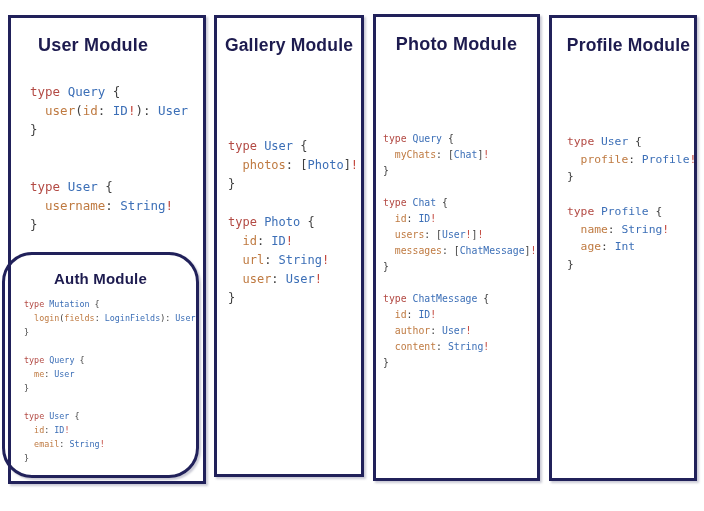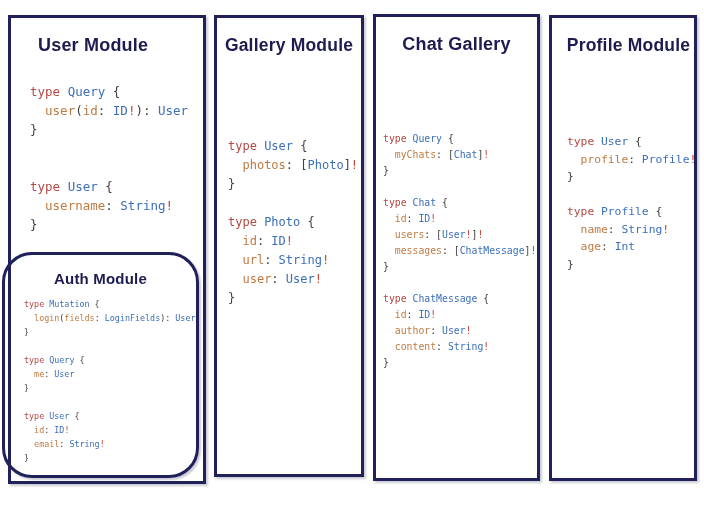--- a/index.html
+++ b/index.html
@@ -64,21 +64,21 @@
     <h2 class="title">Auth Module</h2>
     <pre class="code"><div class="ln"><span class="tok k">type </span><span class="tok t">Mutation </span><span class="tok p">{</span></div><div class="ln"><span class="tok p">  </span><span class="tok f">login</span><span class="tok p">(</span><span class="tok f">fields</span><span class="tok p">: </span><span class="tok t">LoginFields</span><span class="tok p">): </span><span class="tok t">User</span></div><div class="ln"><span class="tok p">}</span></div><div class="ln">&nbsp;</div><div class="ln"><span class="tok k">type </span><span class="tok t">Query </span><span class="tok p">{</span></div><div class="ln"><span class="tok p">  </span><span class="tok f">me</span><span class="tok p">: </span><span class="tok t">User</span></div><div class="ln"><span class="tok p">}</span></div><div class="ln">&nbsp;</div><div class="ln"><span class="tok k">type </span><span class="tok t">User </span><span class="tok p">{</span></div><div class="ln"><span class="tok p">  </span><span class="tok f">id</span><span class="tok p">: </span><span class="tok t">ID</span><span class="tok e">!</span></div><div class="ln"><span class="tok p">  </span><span class="tok f">email</span><span class="tok p">: </span><span class="tok t">String</span><span class="tok e">!</span></div><div class="ln"><span class="tok p">}</span></div></pre>
   </section>
 
   <section class="module" id="mod-gallery">
     <h2 class="title">Gallery Module</h2>
     <pre class="code"><div class="ln"><span class="tok k">type </span><span class="tok t">User </span><span class="tok p">{</span></div><div class="ln"><span class="tok p">  </span><span class="tok f">photos</span><span class="tok p">: [</span><span class="tok t">Photo</span><span class="tok p">]</span><span class="tok e">!</span></div><div class="ln"><span class="tok p">}</span></div><div class="ln">&nbsp;</div><div class="ln"><span class="tok k">type </span><span class="tok t">Photo </span><span class="tok p">{</span></div><div class="ln"><span class="tok p">  </span><span class="tok f">id</span><span class="tok p">: </span><span class="tok t">ID</span><span class="tok e">!</span></div><div class="ln"><span class="tok p">  </span><span class="tok f">url</span><span class="tok p">: </span><span class="tok t">String</span><span class="tok e">!</span></div><div class="ln"><span class="tok p">  </span><span class="tok f">user</span><span class="tok p">: </span><span class="tok t">User</span><span class="tok e">!</span></div><div class="ln"><span class="tok p">}</span></div></pre>
   </section>
 
   <section class="module" id="mod-chat">
-    <h2 class="title">Chat Gallery</h2>
+    <h2 class="title">Photo Module</h2>
     <pre class="code"><div class="ln"><span class="tok k">type </span><span class="tok t">Query </span><span class="tok p">{</span></div><div class="ln"><span class="tok p">  </span><span class="tok f">myChats</span><span class="tok p">: [</span><span class="tok t">Chat</span><span class="tok p">]</span><span class="tok e">!</span></div><div class="ln"><span class="tok p">}</span></div><div class="ln">&nbsp;</div><div class="ln"><span class="tok k">type </span><span class="tok t">Chat </span><span class="tok p">{</span></div><div class="ln"><span class="tok p">  </span><span class="tok f">id</span><span class="tok p">: </span><span class="tok t">ID</span><span class="tok e">!</span></div><div class="ln"><span class="tok p">  </span><span class="tok f">users</span><span class="tok p">: [</span><span class="tok t">User</span><span class="tok e">!</span><span class="tok p">]</span><span class="tok e">!</span></div><div class="ln"><span class="tok p">  </span><span class="tok f">messages</span><span class="tok p">: [</span><span class="tok t">ChatMessage</span><span class="tok p">]</span><span class="tok e">!</span></div><div class="ln"><span class="tok p">}</span></div><div class="ln">&nbsp;</div><div class="ln"><span class="tok k">type </span><span class="tok t">ChatMessage </span><span class="tok p">{</span></div><div class="ln"><span class="tok p">  </span><span class="tok f">id</span><span class="tok p">: </span><span class="tok t">ID</span><span class="tok e">!</span></div><div class="ln"><span class="tok p">  </span><span class="tok f">author</span><span class="tok p">: </span><span class="tok t">User</span><span class="tok e">!</span></div><div class="ln"><span class="tok p">  </span><span class="tok f">content</span><span class="tok p">: </span><span class="tok t">String</span><span class="tok e">!</span></div><div class="ln"><span class="tok p">}</span></div></pre>
   </section>
 
   <section class="module" id="mod-profile">
     <h2 class="title">Profile Module</h2>
     <pre class="code"><div class="ln"><span class="tok k">type </span><span class="tok t">User </span><span class="tok p">{</span></div><div class="ln"><span class="tok p">  </span><span class="tok f">profile</span><span class="tok p">: </span><span class="tok t">Profile</span><span class="tok e">!</span></div><div class="ln"><span class="tok p">}</span></div><div class="ln">&nbsp;</div><div class="ln"><span class="tok k">type </span><span class="tok t">Profile </span><span class="tok p">{</span></div><div class="ln"><span class="tok p">  </span><span class="tok f">name</span><span class="tok p">: </span><span class="tok t">String</span><span class="tok e">!</span></div><div class="ln"><span class="tok p">  </span><span class="tok f">age</span><span class="tok p">: </span><span class="tok t">Int</span></div><div class="ln"><span class="tok p">}</span></div></pre>
   </section>
 
 </div>
 

